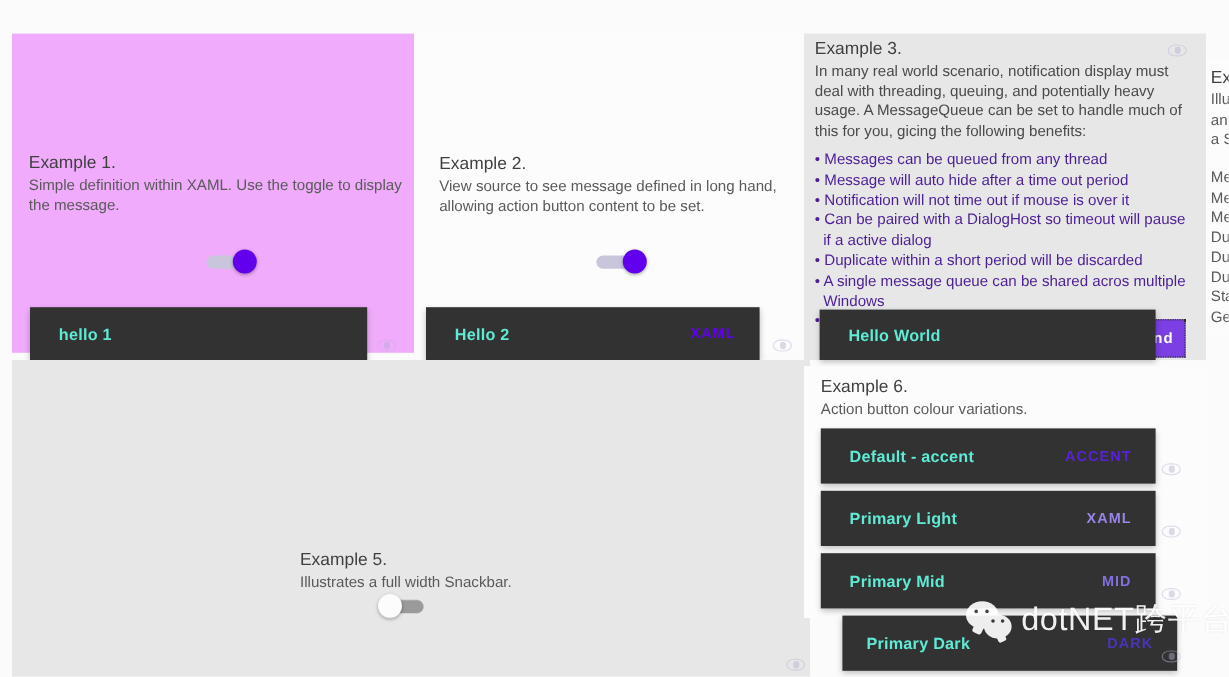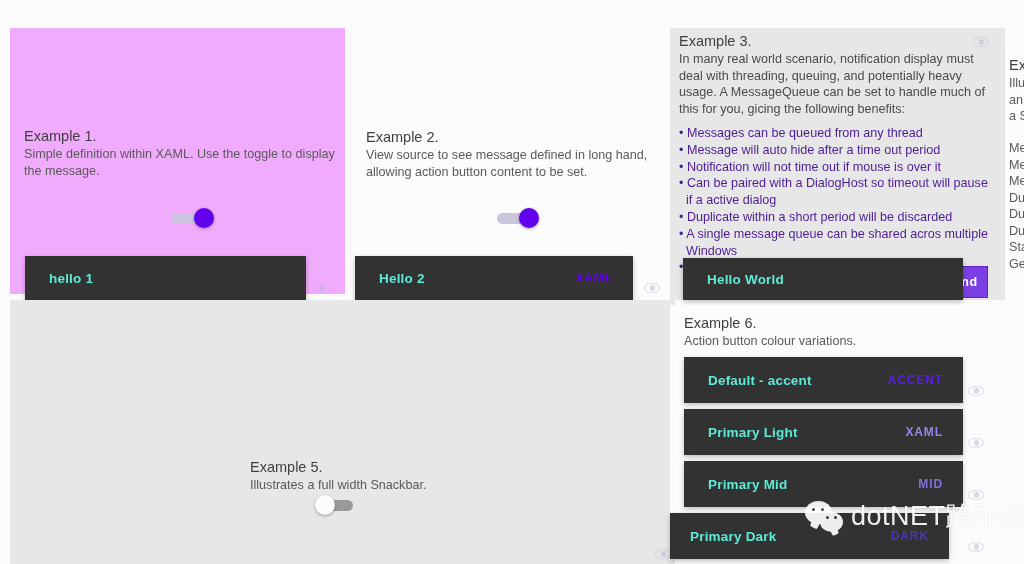--- a/index.html
+++ b/index.html
@@ -196,21 +196,21 @@
 
   <div class="snackbar" style="left:14px;top:156px;width:279px;height:46px;">
     <span class="msg">Primary Mid</span>
     <span class="act" style="color:#8270e0;">MID</span>
   </div>
   <div class="eye" style="left:298px;top:182px;">
     <div class="o"></div>
     <div class="i"></div>
   </div>
 
-  <div class="snackbar" style="left:0;top:208px;width:279px;height:46px;padding-left:20px;">
+  <div class="snackbar" style="left:32px;top:208px;width:279px;height:46px;padding-left:20px;">
     <span class="msg">Primary Dark</span>
     <span class="act" style="color:#4a34b8;">DARK</span>
   </div>
   <div class="eye" style="left:298px;top:234px;">
     <div class="o"></div>
     <div class="i"></div>
   </div>
 </div>
 
 <div class="wm" style="left:805px;top:498px;">

